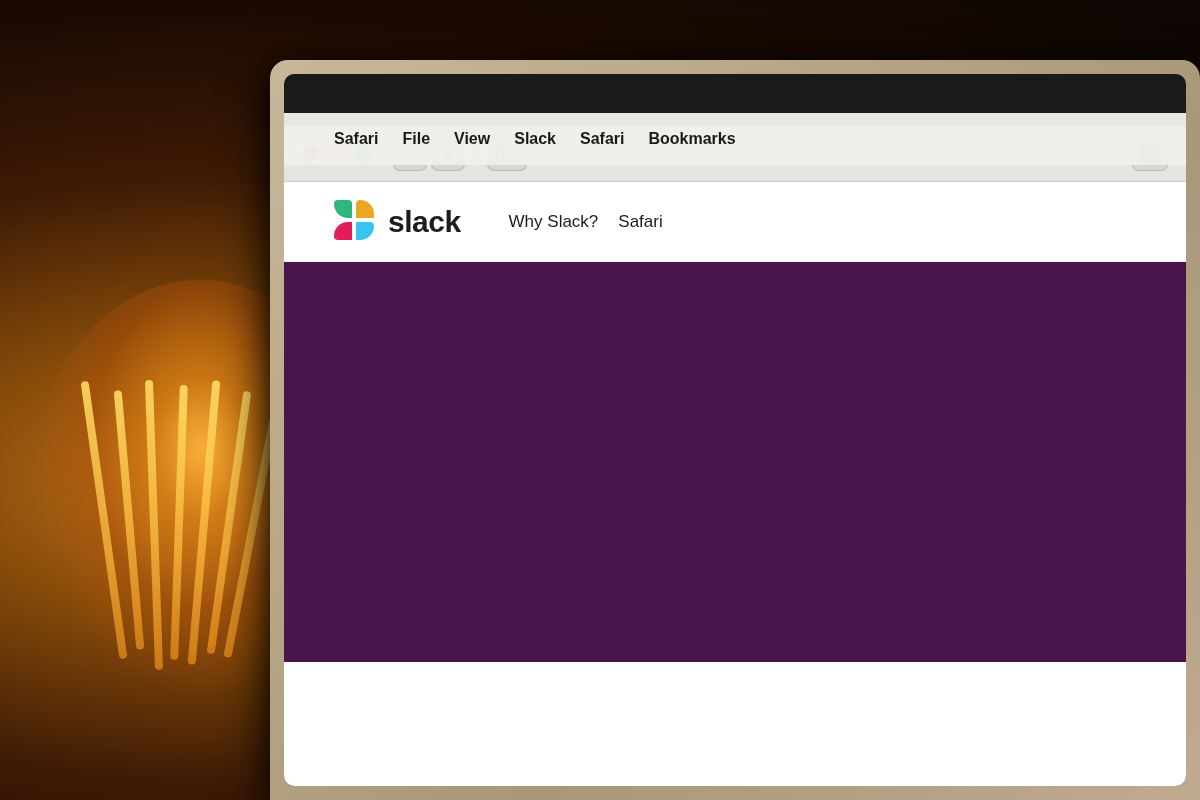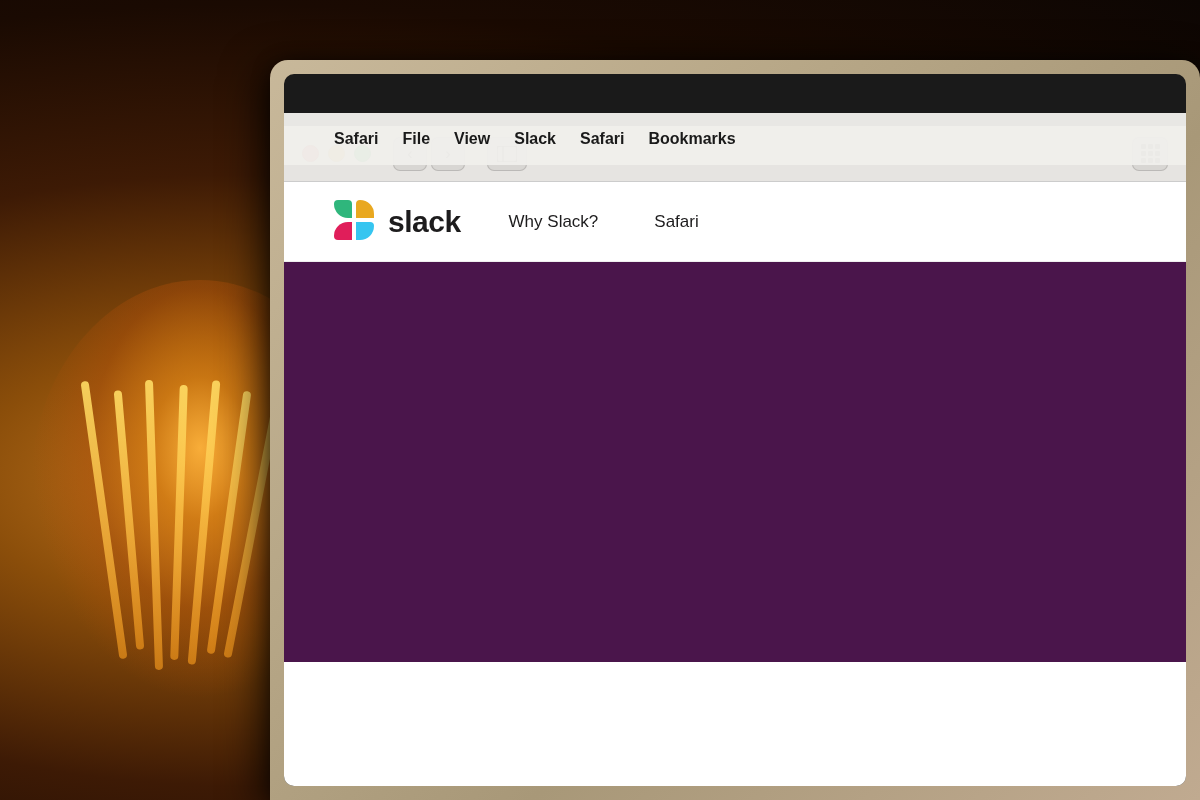--- a/index.html
+++ b/index.html
@@ -272,21 +272,21 @@
 
     .slack-wordmark {
       font-size: 30px;
       font-weight: 700;
       color: #1d1c1d;
       letter-spacing: -0.5px;
     }
 
     .slack-nav-links {
       display: flex;
-      gap: 56px;
+      gap: 20px;
       align-items: center;
     }
 
     .nav-link {
       font-size: 17px;
       color: #1d1c1d;
       font-weight: 400;
       white-space: nowrap;
       cursor: pointer;
     }

